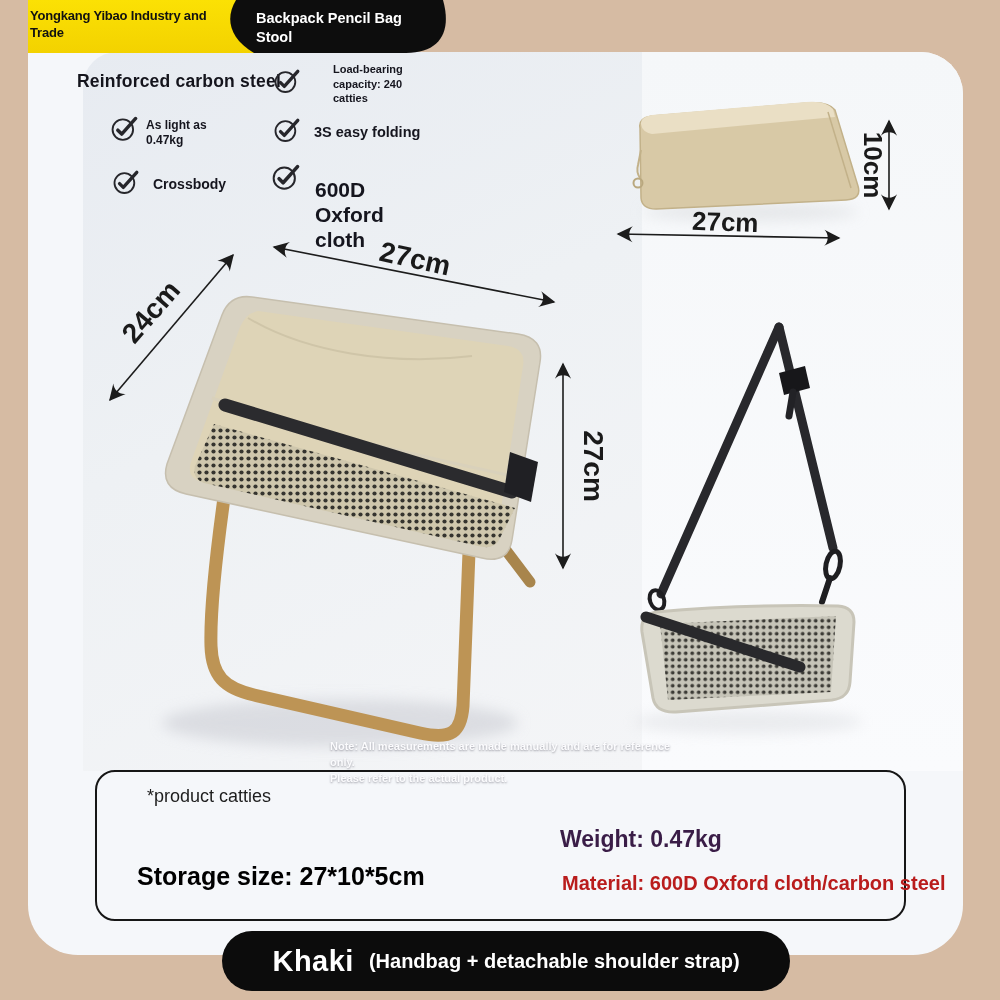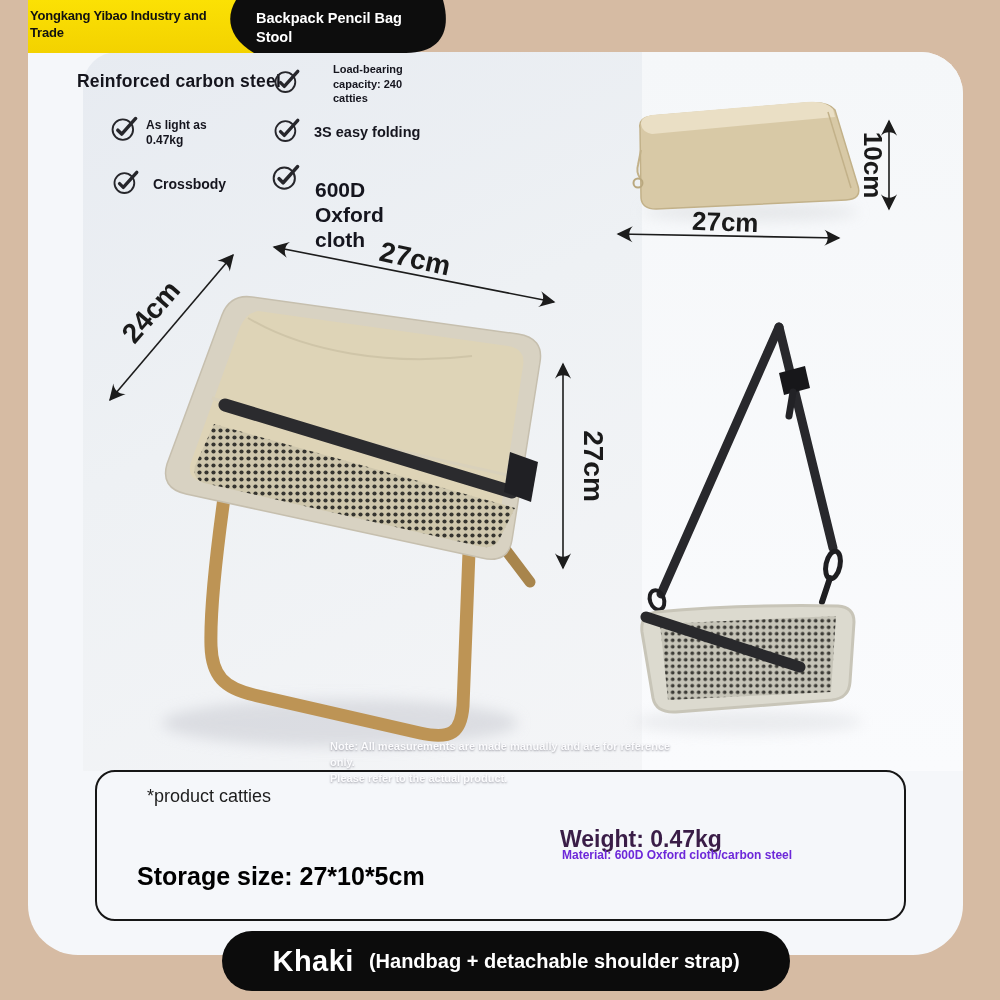--- a/index.html
+++ b/index.html
@@ -19,21 +19,21 @@
   .feat-heading{left:77px;top:71px;font-size:17.5px;font-weight:bold;color:#14141c;letter-spacing:0.2px;}
   .check{display:block;}
   .feat-label{font-weight:bold;color:#15151e;}
   .note{left:330px;top:739px;width:350px;font-size:11px;font-weight:bold;line-height:1.45;
     color:#fbfbfd;text-shadow:0 1px 2px rgba(130,130,140,0.75);}
   .details-box{left:95px;top:770px;width:807px;height:147px;border:2px solid #161616;border-radius:20px;}
   .d-title{left:147px;top:786px;font-size:18px;color:#1d1d1d;}
   .d-unfolded{left:140px;top:816px;font-size:23px;font-weight:bold;color:#2c1a36;}
   .d-weight{left:560px;top:818px;font-size:23px;font-weight:bold;color:#3a1d47;margin-top:8px;}
   .d-storage{left:137px;top:862px;font-size:25px;font-weight:bold;color:#000000;}
-  .d-material{left:562px;top:848px;font-size:12px;font-weight:bold;color:#6d28d9;}
+  .d-material{left:562px;top:872px;font-size:20px;font-weight:bold;color:#b91c1c;}
   .footer-pill{left:222px;top:931px;width:568px;height:60px;background:#0c0c0c;border-radius:30px;
     display:flex;align-items:center;justify-content:center;gap:15px;color:#fff;}
   .footer-color{font-size:29px;font-weight:bold;letter-spacing:0.5px;}
   .footer-variant{font-size:20px;font-weight:bold;}
   .art{left:0;top:0;pointer-events:none;}
   svg text{font-family:"Liberation Sans","DejaVu Sans",sans-serif;}
 </style>
 </head>
 <body>
 

